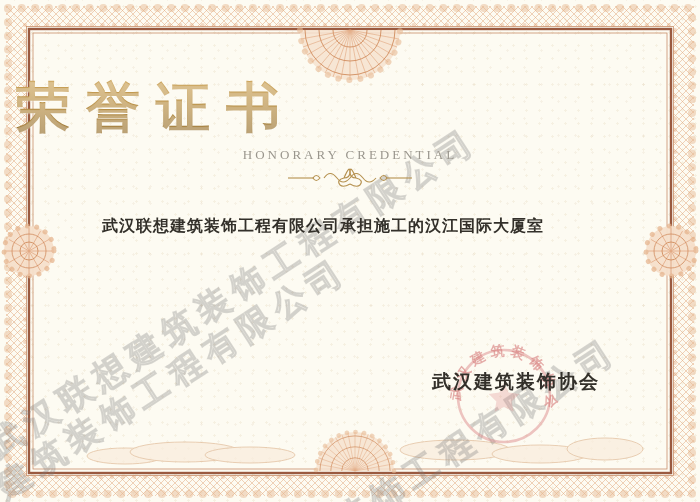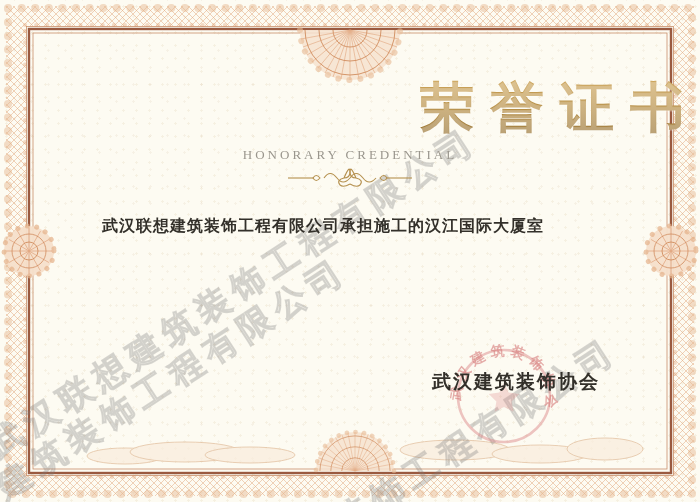--- a/index.html
+++ b/index.html
@@ -27,21 +27,21 @@
     transform-origin:0 0; transform:rotate(-33deg);
     pointer-events:none;
   }
   .wm1 { left:-20px;  top:430px; }
   .wm2 { left:120px;  top:640px; }
   .wm3 { left:-150px; top:560px; }
 
   
   .title {
     position:absolute; z-index:4; left:0; width:700px; top:72px;
-    text-align:right; font-size:54px; font-weight:bold;
+    text-align:left; font-size:54px; font-weight:bold;
     letter-spacing:16px; text-indent:16px;
     font-family:Liberation Serif, serif;
     background:linear-gradient(180deg,#d3ab60 0%, #b68c3f 45%, #8a6526 100%);
     -webkit-background-clip:text; background-clip:text; color:transparent;
     text-shadow:0 1px 1px rgba(255,255,255,0.35);
   }
   .subtitle {
     position:absolute; z-index:4; left:0; width:700px; top:147px;
     text-align:center; font-size:13px; letter-spacing:3px;
     color:#9a968d; font-family:Liberation Serif, serif;

